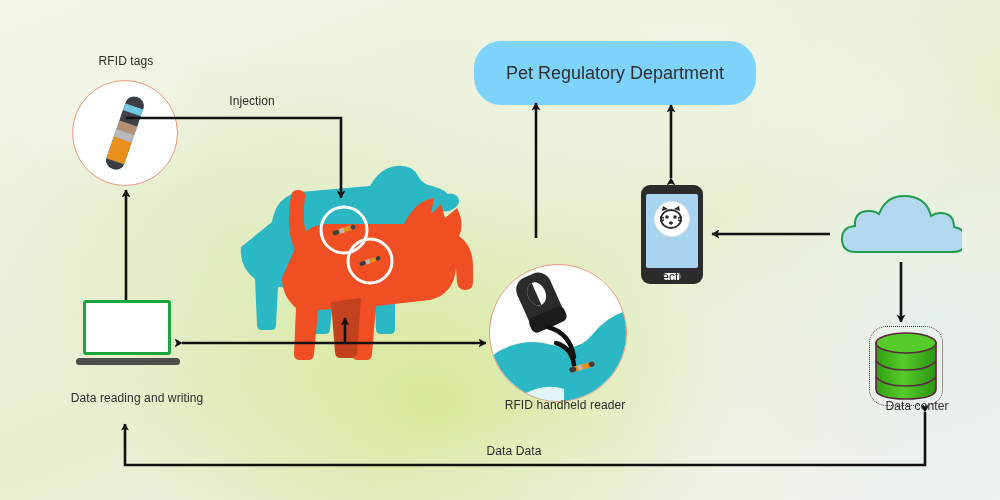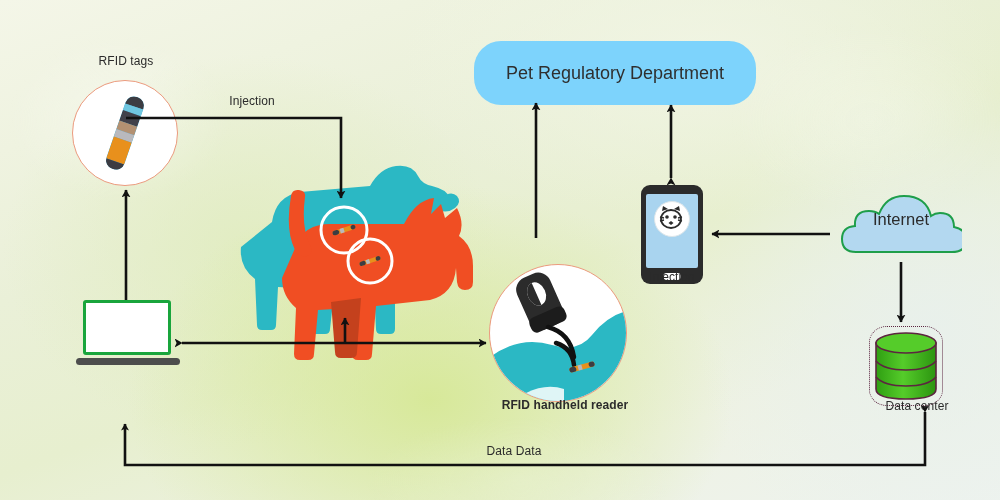--- a/index.html
+++ b/index.html
@@ -133,20 +133,21 @@
   <div class="lbl lbl-c" style="left:126px;top:54px;">RFID tags</div>
 
   <div class="pill">
     <span>Pet Regulatory Department</span>
   </div>
 
   <div class="laptop">
     <div class="screen"></div>
     <div class="base"></div>
   </div>
+  <div class="lbl lbl-c" style="left:137px;top:391px;">Data reading and writing</div>
 
   <div class="readercircle">
     <svg width="136" height="136" viewBox="0 0 136 136">
       <path fill="#2bb8c4" d="M0 92 q30-22 62-12 q26 8 40-10 q14-18 34-24 l0 90 l-136 0 z"></path>
       <path fill="#ffffff" d="M36 128 q20-10 38-4 l0 12 l-42 0 z" opacity=".85"></path>
       <g transform="translate(22,18) rotate(-24)">
         <rect x="0" y="0" width="36" height="56" rx="13" fill="#2b2b2b"></rect>
         <rect x="-1" y="40" width="38" height="16" rx="6" fill="#1c1c1c"></rect>
         <ellipse cx="18" cy="20" rx="9" ry="12" fill="#ffffff"></ellipse>
         <path d="M9 20 a9 12 0 0 1 9-12 l0 24 a9 12 0 0 1 -9-12 z" fill="#2b2b2b"></path>
@@ -156,21 +157,21 @@
         <path d="M66 78 q16 5 18 22"></path>
       </g>
       <g transform="translate(92,102) rotate(-16)">
         <rect x="-13" y="-2.6" width="26" height="5.2" rx="2.6" fill="#e8901c"></rect>
         <rect x="-13" y="-2.6" width="7" height="5.2" rx="2.6" fill="#3c3c42"></rect>
         <rect x="7" y="-2.6" width="6" height="5.2" rx="2.6" fill="#3c3c42"></rect>
         <rect x="-4" y="-2.6" width="4" height="5.2" fill="#b9b9bd"></rect>
       </g>
     </svg>
   </div>
-  <div class="lbl lbl-c" style="left:565px;top:398px;font-weight:bold;">RFID handheld reader</div>
+  <div class="lbl lbl-c" style="left:565px;top:398px;">RFID handheld reader</div>
 
   <div class="phone">
     <div class="scr"></div>
     <div class="face">
       <svg width="30" height="30" viewBox="0 0 30 30" style="position:absolute;left:1px;top:1px;">
         <path d="M6 8 l1-5 l5 3 z M24 8 l-1-5 l-5 3 z" fill="#2b2b2b"></path>
         <ellipse cx="15" cy="16" rx="10" ry="9" fill="#ffffff" stroke="#2b2b2b" stroke-width="1.8"></ellipse>
         <circle cx="11" cy="14" r="1.8" fill="#2b2b2b"></circle>
         <circle cx="19" cy="14" r="1.8" fill="#2b2b2b"></circle>
         <path d="M15 18 l-2.5 2 l2.5 2 l2.5-2 z" fill="#2b2b2b"></path>
@@ -178,21 +179,20 @@
       </svg>
     </div>
     <div class="home"></div>
   </div>
   <div class="lbl lbl-c" style="left:672px;top:270px;">Injection</div>
 
   <div class="cloud">
     <svg width="122" height="68" viewBox="0 0 122 68">
       <path d="M16 64 q-14 0-14-13 q0-12 13-13 q-1-15 14-15 q6 0 10 3 q7-18 25-18 q22 0 27 20 q4-3 9-3 q14 0 14 14 q12 2 12 13 q0 12-14 12 z" fill="#b3d8f0" stroke="#1e9e4a" stroke-width="2"></path>
     </svg>
-    <div class="ctxt">Internet</div>
   </div>
 
   <div class="db">
     <div class="dbdot"></div>
     <svg width="66" height="70" viewBox="0 0 66 70">
       <defs>
         <linearGradient id="dbg" x1="0" y1="0" x2="1" y2="0">
           <stop offset="0" stop-color="#2f9e12"></stop>
             <stop offset=".45" stop-color="#55cc2a"></stop>
             <stop offset="1" stop-color="#2c9410"></stop>

